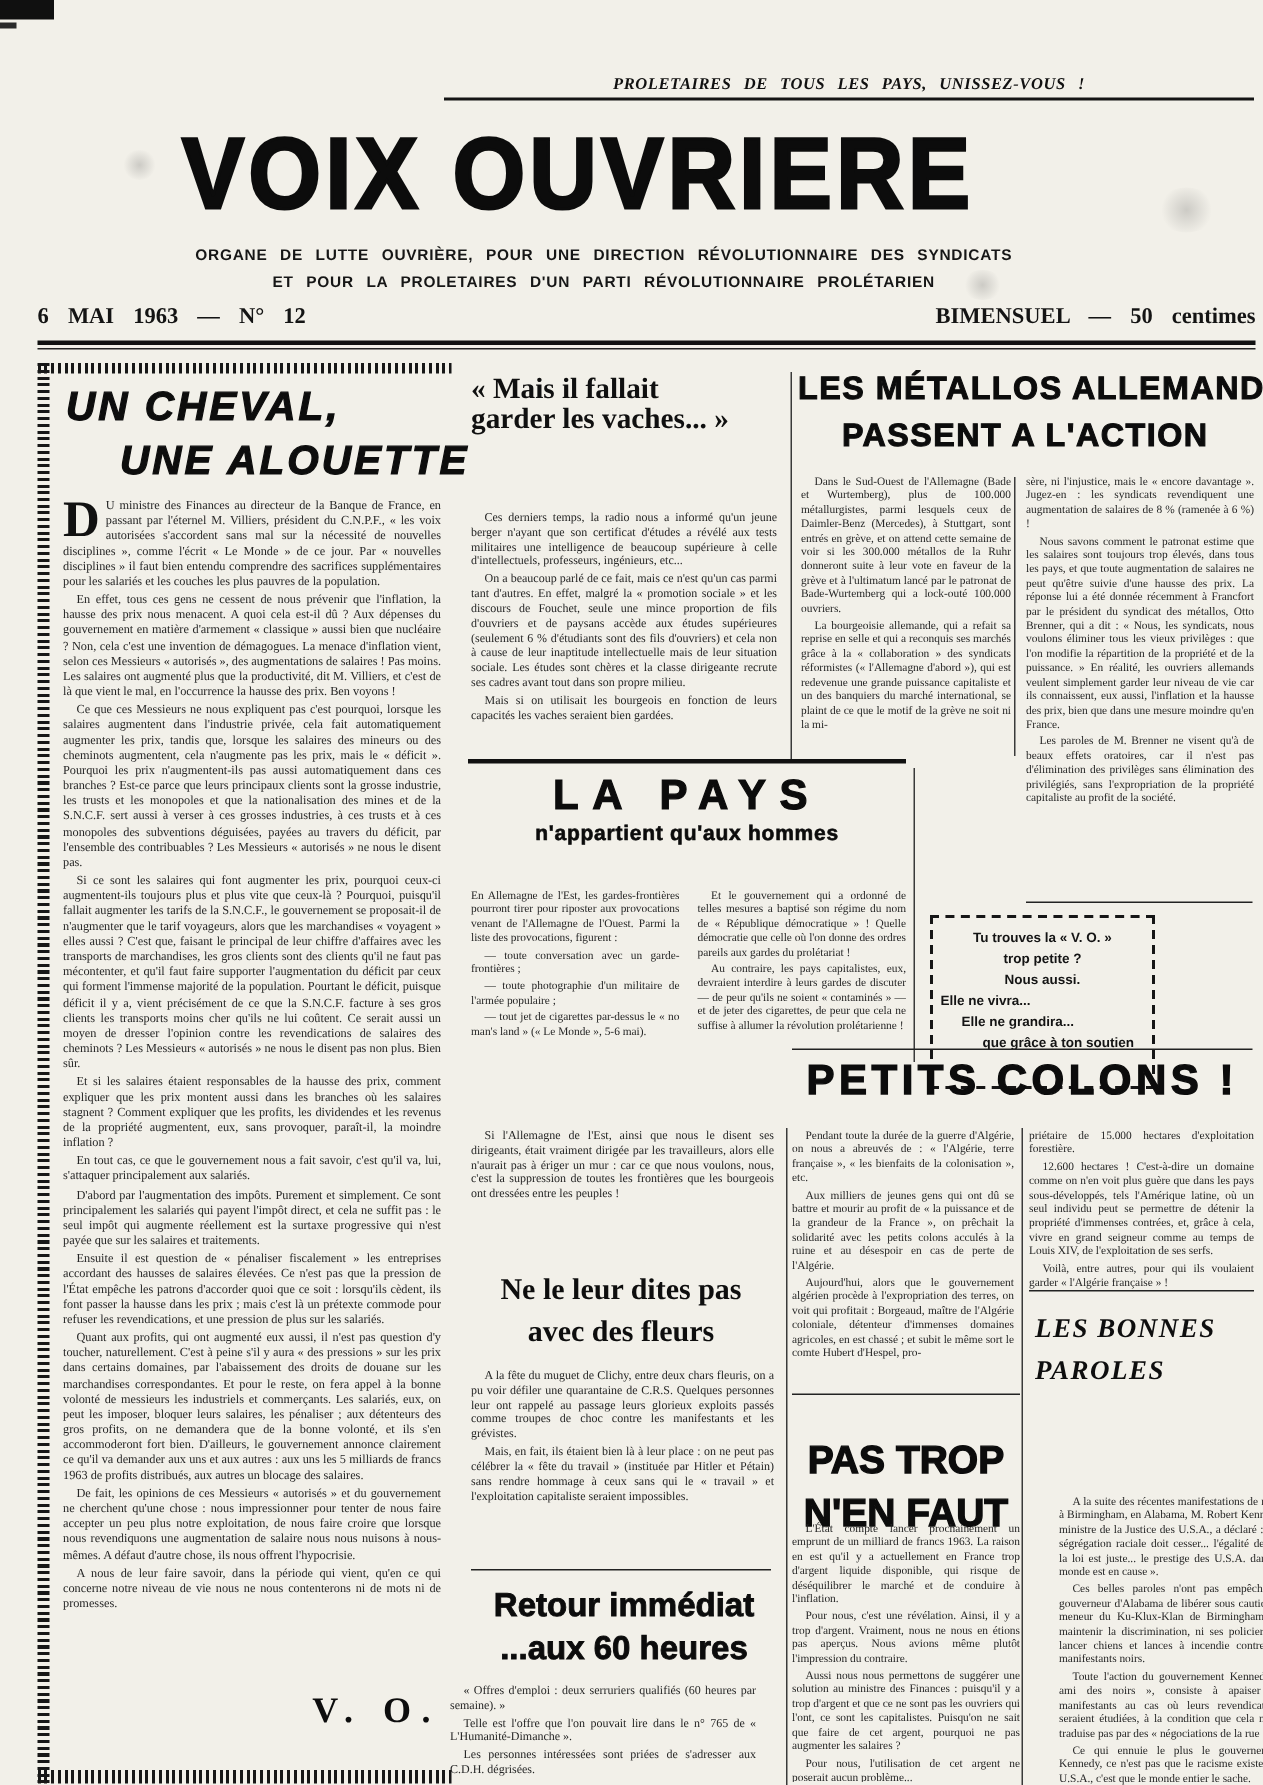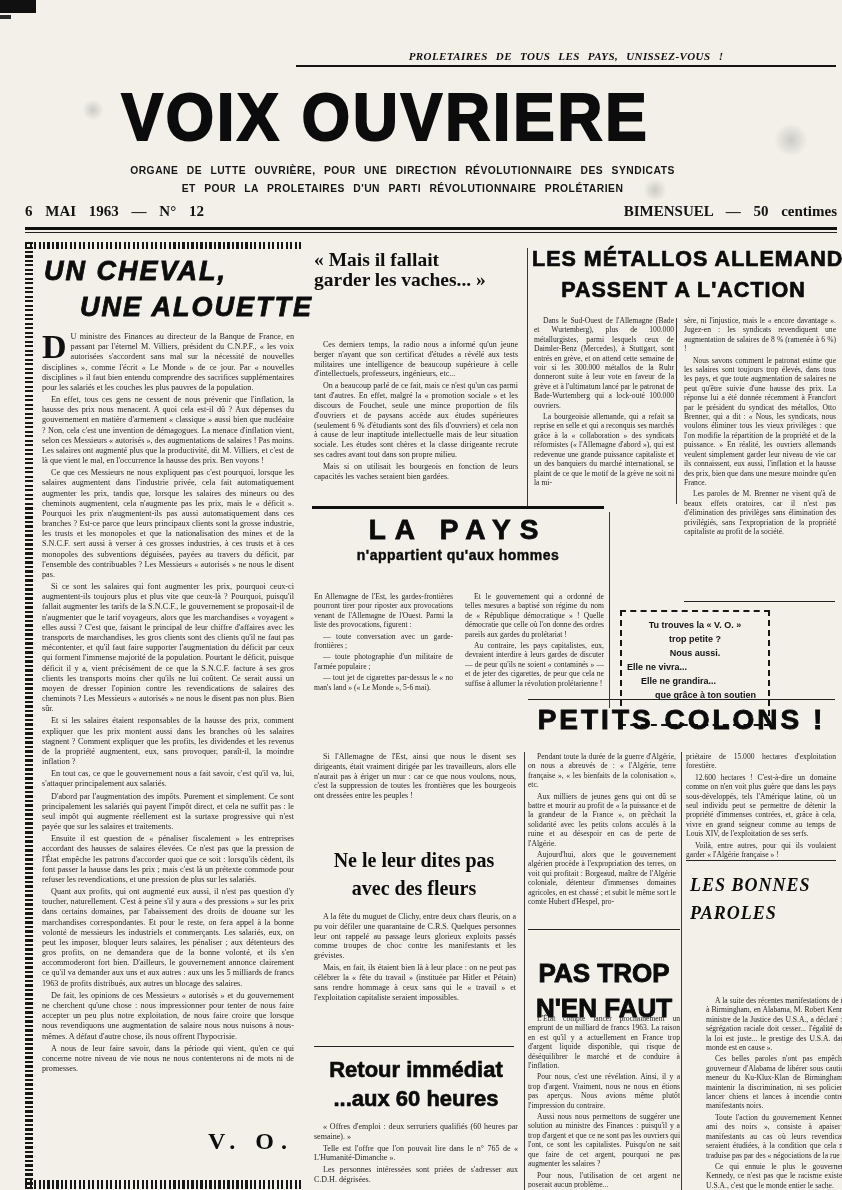--- a/index.html
+++ b/index.html
@@ -273,19 +273,19 @@
   <div class="abs bodytxt fs80" style="left:314px;top:912px;width:202px;height:128px;">
     <p>A la fête du muguet de Clichy, entre deux chars fleuris, on a pu voir défiler une quarantaine de C.R.S. Quelques personnes leur ont rappelé au passage leurs glorieux exploits passés comme troupes de choc contre les manifestants et les grévistes.</p>
     <p>Mais, en fait, ils étaient bien là à leur place : on ne peut pas célébrer la « fête du travail » (instituée par Hitler et Pétain) sans rendre hommage à ceux sans qui le « travail » et l'exploitation capitaliste seraient impossibles.</p>
   </div>
 
   <div class="abs rule-thin" style="left:314px;top:1046px;width:200px;"></div>
   <div class="abs h-retour">
     <div>Retour immédiat</div>
     <div>...aux 60 heures</div>
   </div>
-  <div class="abs bodytxt fs80" style="left:314px;top:1122px;width:204px;height:66px;">
+  <div class="abs bodytxt fs80" style="left:300px;top:1122px;width:204px;height:66px;">
     <p>« Offres d'emploi : deux serruriers qualifiés (60 heures par semaine). »</p>
     <p>Telle est l'offre que l'on pouvait lire dans le n° 765 de « L'Humanité-Dimanche ».</p>
     <p>Les personnes intéressées sont priées de s'adresser aux C.D.H. dégrisées.</p>
   </div>
 
 </div>
 
 </body></html>

